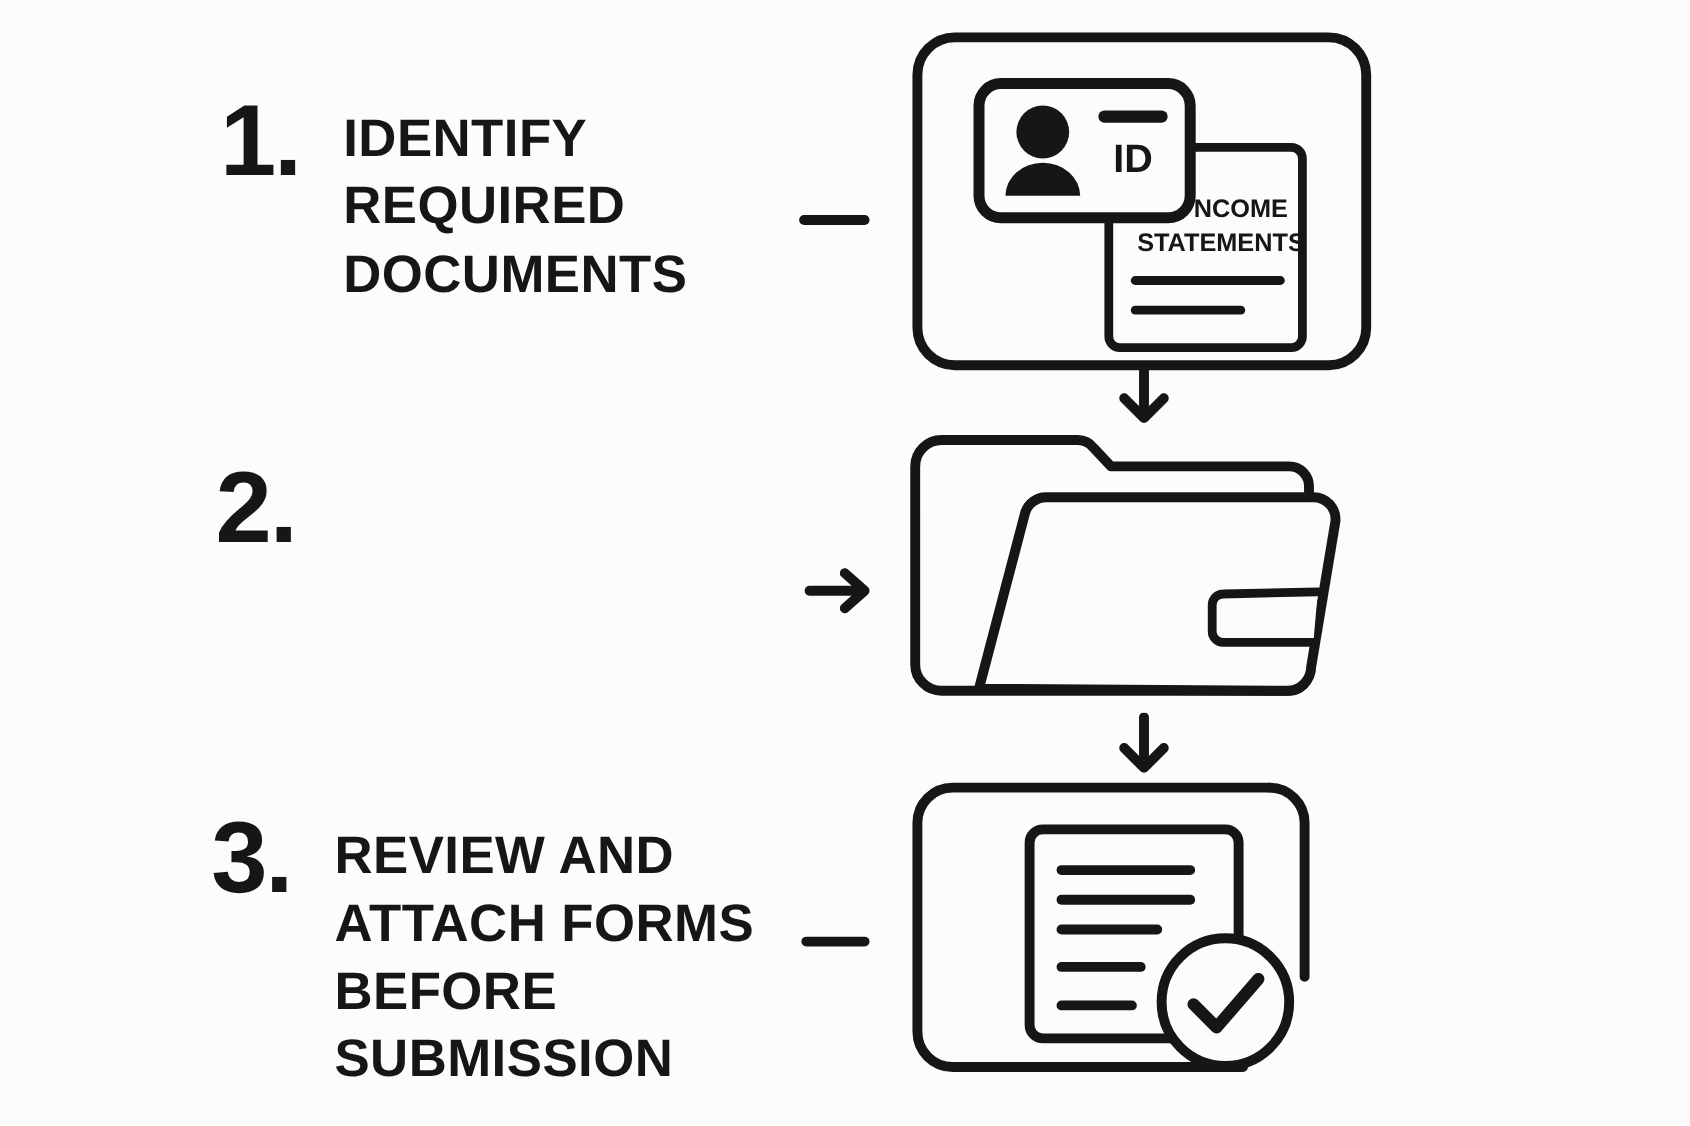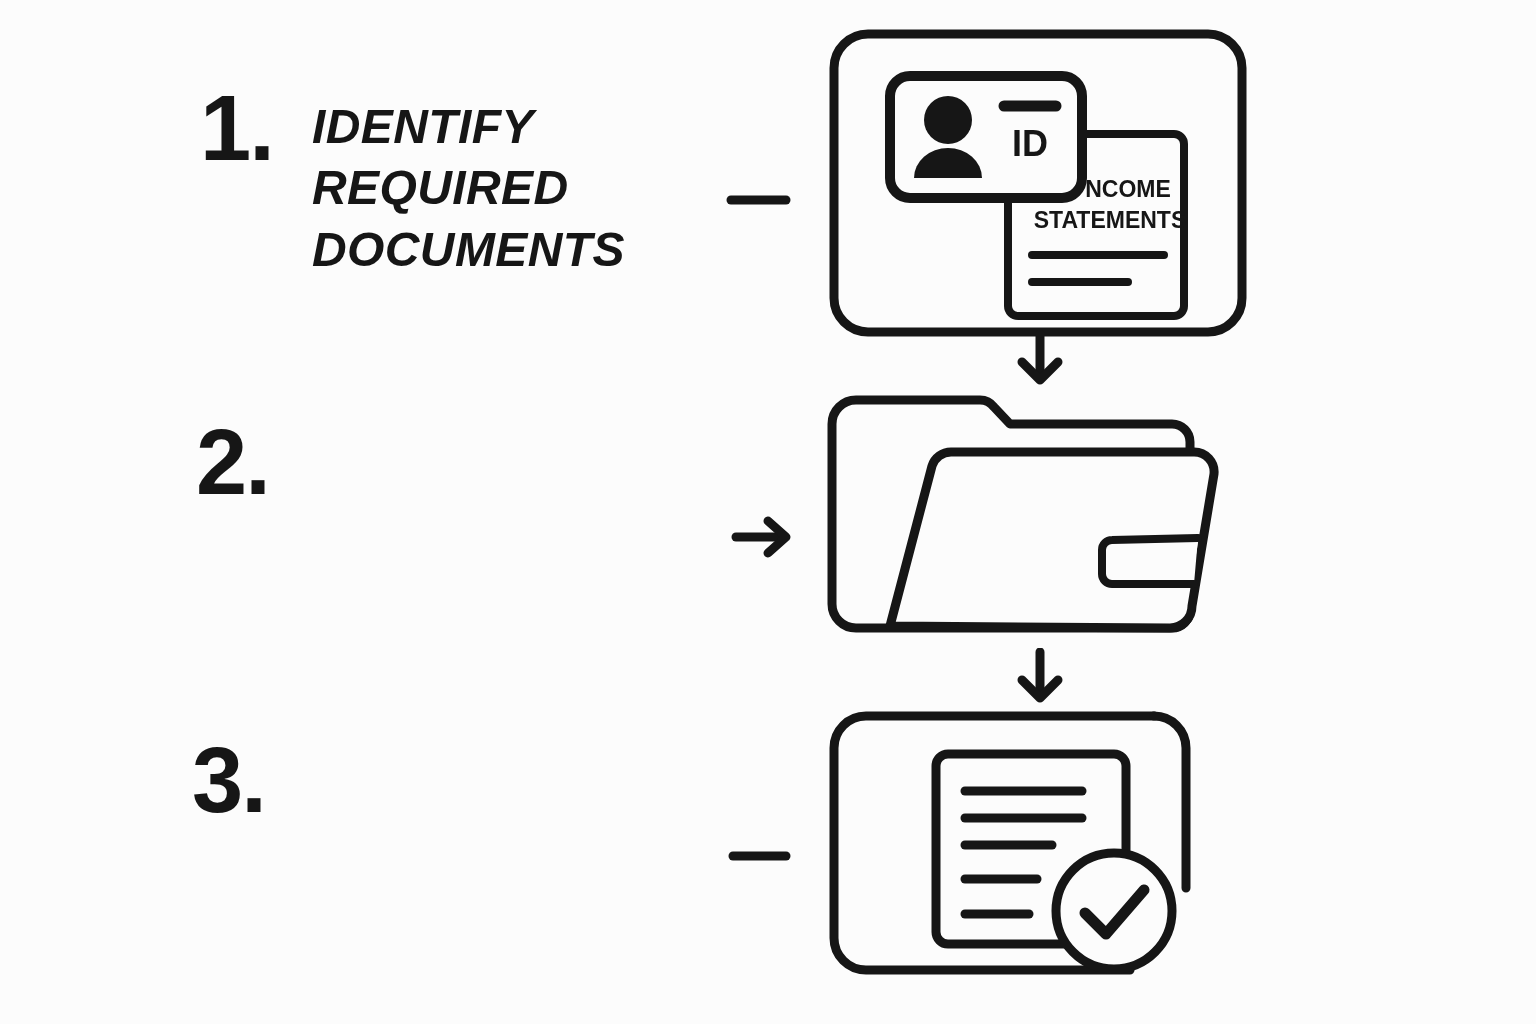--- a/index.html
+++ b/index.html
@@ -45,21 +45,20 @@
   }
   .step-title {
     font-family: "Liberation Sans", sans-serif;
     font-weight: bold;
     font-size: 48px;
     line-height: 1.28;
     color: #161616;
     letter-spacing: 0.4px;
     white-space: pre-line;
     text-transform: uppercase;
-    font-style: italic;
   }
 
   #step-1 { left: 200px; top: 96px; }
   #step-2 { left: 196px; top: 430px; }
   #step-3 { left: 192px; top: 748px; }
 
   
   .connector {
     position: absolute;
   }
@@ -93,20 +92,24 @@
 REQUIRED
 DOCUMENTS</div>
     </div>
 
     <div class="step" id="step-2">
       <div class="step-num">2.</div>
     </div>
 
     <div class="step" id="step-3">
       <div class="step-num">3.</div>
+      <div class="step-title">REVIEW AND
+ATTACH FORMS
+BEFORE
+SUBMISSION</div>
     </div>
   </div>
 
   <div class="connector" style="left:726px; top:186px; width:70px; height:28px;">
     <svg width="70" height="28" viewBox="0 0 70 28" xmlns="http://www.w3.org/2000/svg">
       <line x1="5" y1="14" x2="60" y2="14" stroke="#161616" stroke-width="9" stroke-linecap="round"></line>
     </svg>
   </div>
 
   <div class="connector" style="left:730px; top:512px; width:70px; height:50px;">

